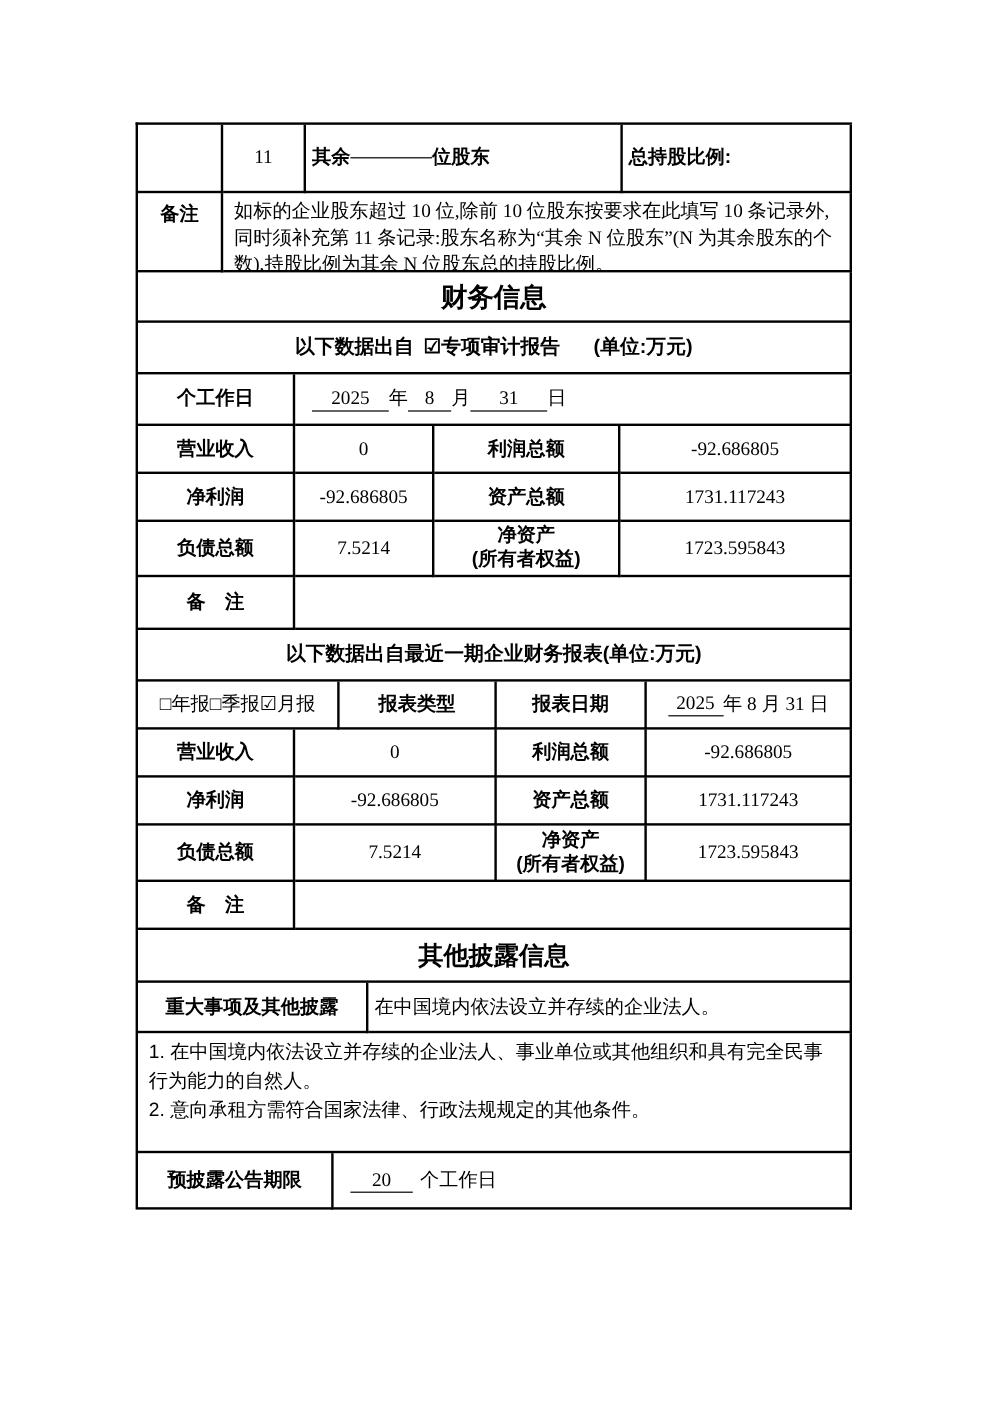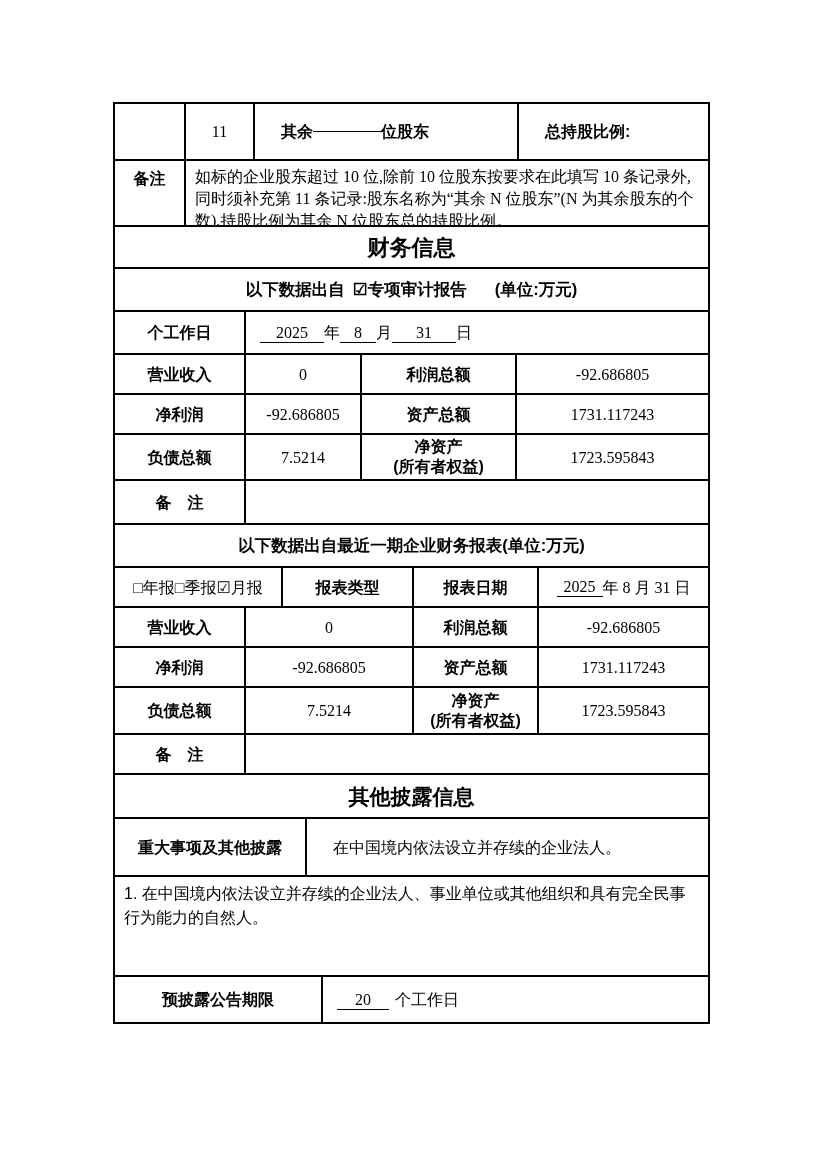--- a/index.html
+++ b/index.html
@@ -15,21 +15,21 @@
     background:#fff;
   }
   .row { display:flex; width:100%; }
   .cell {
     border-right:2px solid #000; border-bottom:2px solid #000;
     display:flex; align-items:center; justify-content:center;
     font-size:16px; line-height:21px; text-align:center;
     overflow:hidden;
   }
   .cell.last { flex:1; }
-  .cell.left { justify-content:flex-start; text-align:left; padding-left:26px; }
+  .cell.left { justify-content:flex-start; text-align:left; padding-left:5px; }
   .cell.top { align-items:flex-start; padding-top:7px; }
   .lbl { font-family:"Liberation Sans", sans-serif; font-weight:bold; }
   .val { font-family:"Liberation Serif", serif; font-weight:normal; }
   .sect-title { font-family:"Liberation Sans", sans-serif; font-weight:bold; font-size:22px; }
   .subhead { font-family:"Liberation Sans", sans-serif; font-weight:bold; font-size:16.5px; }
   .ul {
     display:inline-block; border-bottom:1.5px solid #000;
     text-align:center; line-height:19px;
   }
   .note-text {
@@ -159,34 +159,35 @@
 
   <div class="row" style="height:40px">
     <div class="cell lbl" style="width:131px">备　注</div>
     <div class="cell left val last"></div>
   </div>
 
   <div class="row" style="height:44px">
     <div class="cell last sect-title" style="font-size:21px">其他披露信息</div>
   </div>
 
-  <div class="row" style="height:58px">
+  <div class="row" style="height:42px">
     <div class="cell lbl" style="width:192px">重大事项及其他披露</div>
     <div class="cell left val last">在中国境内依法设立并存续的企业法人。</div>
   </div>
 
   <div class="row" style="height:100px">
     <div class="cell last note-text qual-text">
       <div>
         <div>1. 在中国境内依法设立并存续的企业法人、事业单位或其他组织和具有完全民事行为能力的自然人。</div>
+        <div>2. 意向承租方需符合国家法律、行政法规规定的其他条件。</div>
       </div>
     </div>
   </div>
 
   <div class="row" style="height:47px">
-    <div class="cell lbl" style="width:208px">预披露公告期限</div>
+    <div class="cell lbl" style="width:163px">预披露公告期限</div>
     <div class="cell left val last" style="padding-left:14px">
       <span class="ul" style="width:52px">20</span>
       <span style="margin-left:6px">个工作日</span>
     </div>
   </div>
 
 </div>
 
 </body></html>

